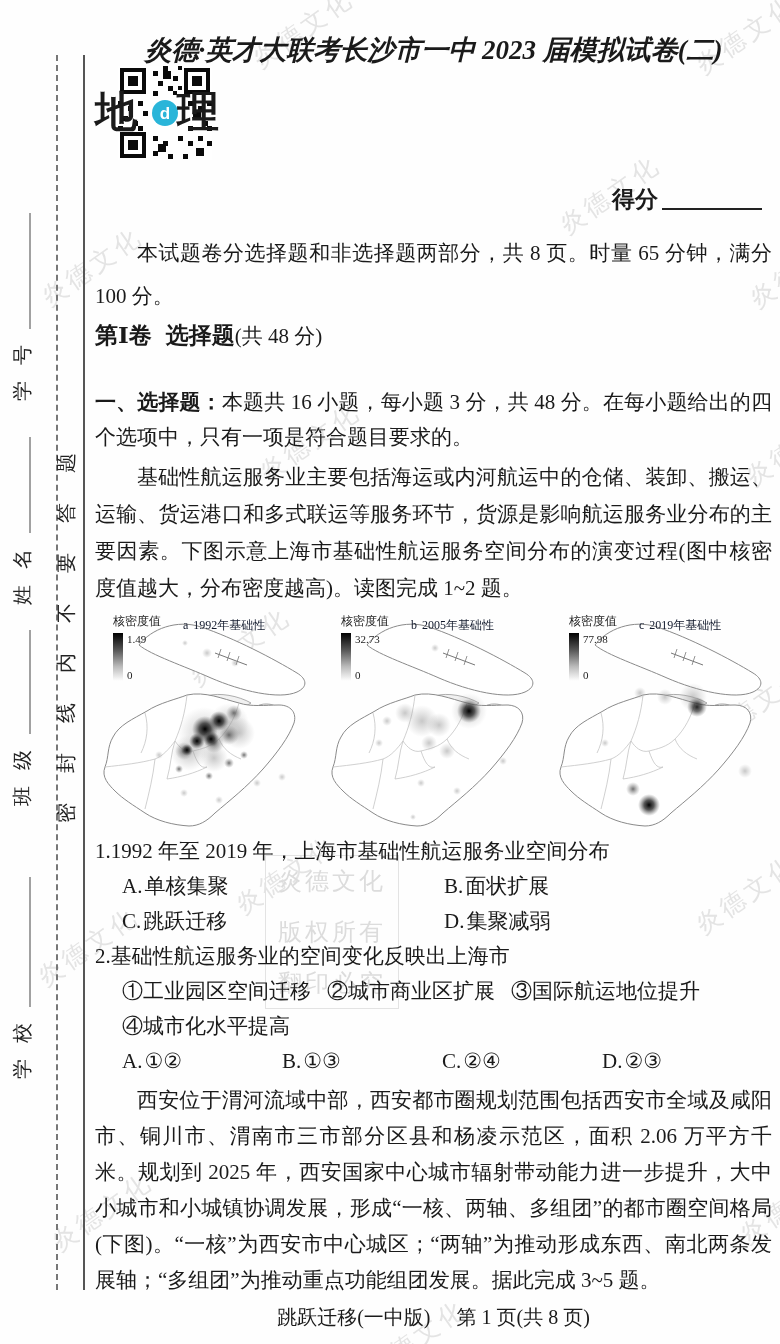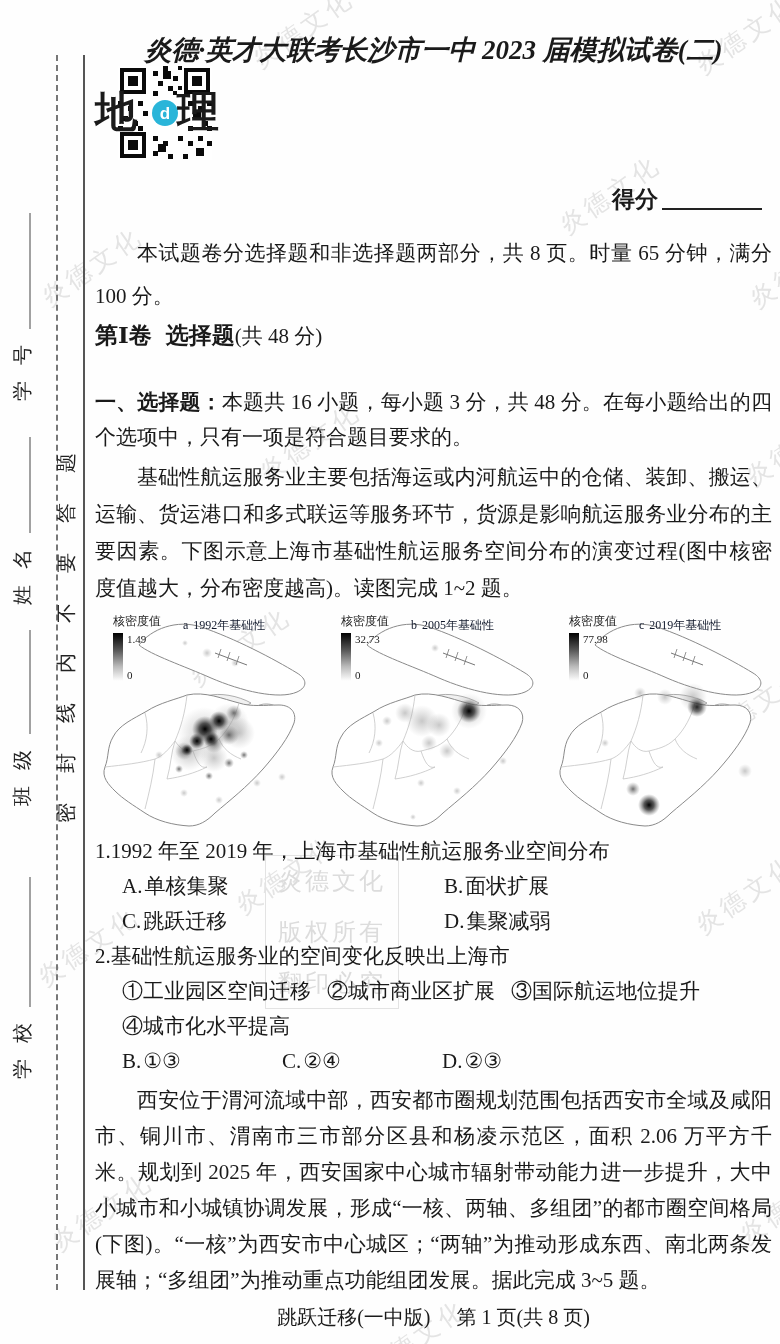--- a/index.html
+++ b/index.html
@@ -344,20 +344,21 @@
   <div>
     <span>2.</span><span>基础性航运服务业的空间变化反映出上海市</span>
   </div>
   <div class="subitems">
     <span>①工业园区空间迁移</span><span>②城市商业区扩展</span><span>③国际航运地位提升</span>
   </div>
   <div class="subitems">
     <span>④城市化水平提高</span>
   </div>
   <div class="optrow4">
+    <div><span class="olabel">A.</span><span>①②</span></div>
     <div><span class="olabel">B.</span><span>①③</span></div>
     <div><span class="olabel">C.</span><span>②④</span></div>
     <div><span class="olabel">D.</span><span>②③</span></div>
   </div>
 </div>
 
 <div class="tblock passage2 indent">西安位于渭河流域中部，西安都市圈规划范围包括西安市全域及咸阳市、铜川市、渭南市三市部分区县和杨凌示范区，面积 2.06 万平方千米。规划到 2025 年，西安国家中心城市辐射带动能力进一步提升，大中小城市和小城镇协调发展，形成“一核、两轴、多组团”的都市圈空间格局(下图)。“一核”为西安市中心城区；“两轴”为推动形成东西、南北两条发展轴；“多组团”为推动重点功能组团发展。据此完成 3~5 题。</div>
 
 <div class="tblock footer">
   <span>跳跃迁移(一中版)</span><span class="gap"></span><span>第 1 页(共 8 页)</span>

